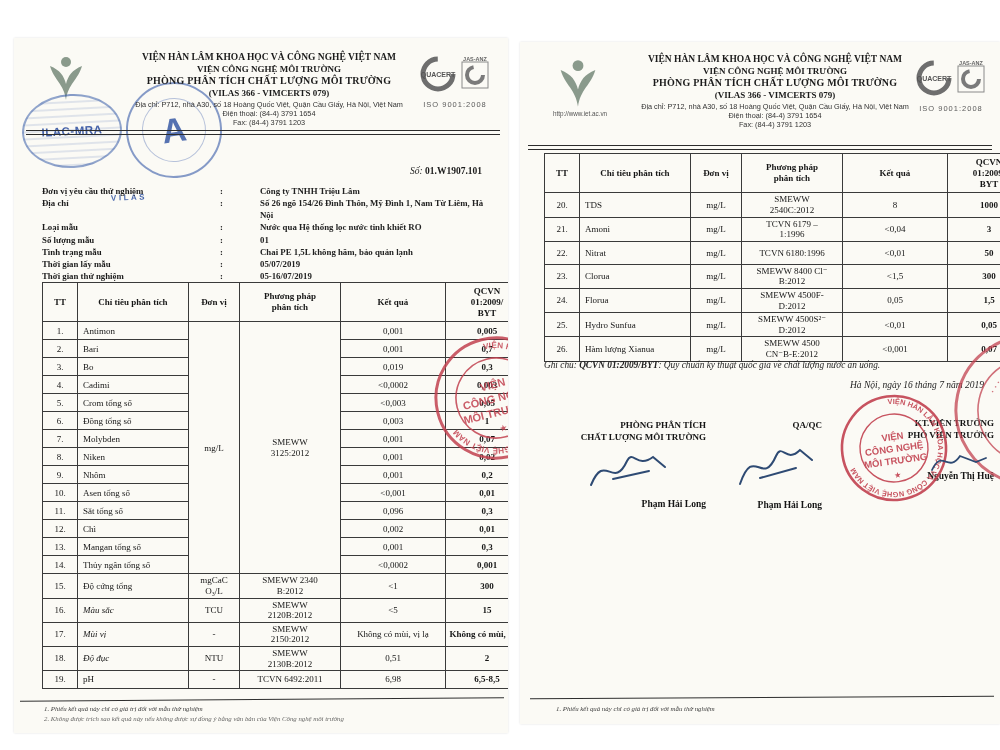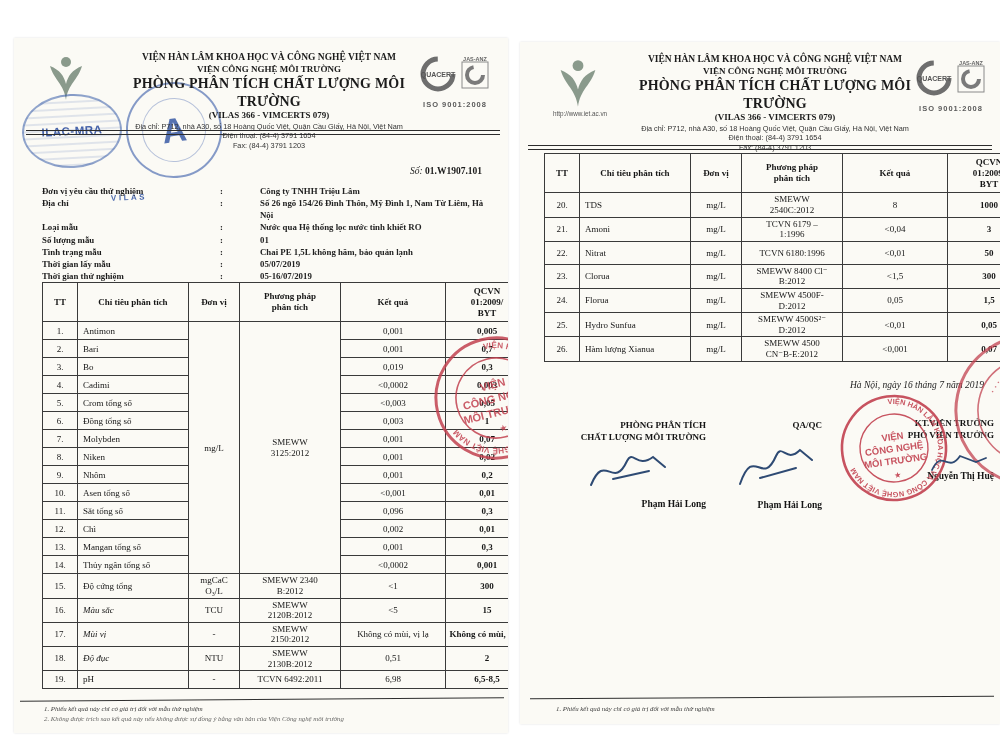--- a/index.html
+++ b/index.html
@@ -9,37 +9,37 @@
   .pg-l{left:14px;top:38px;width:494px;height:695px;}
   .pg-r{left:520px;top:42px;width:480px;height:682px;}
   .sans{font-family:"Liberation Sans","DejaVu Sans",sans-serif;}
 
   
   .hdr-center{position:absolute;text-align:center;line-height:1.25;}
   .pg-l .hdr-center{left:100px;top:14px;width:310px;}
   .pg-r .hdr-center{left:105px;top:12px;width:300px;}
   .h-l1{font-size:9.5px;font-weight:bold;}
   .h-l2{font-size:9px;font-weight:bold;}
-  .h-l3{font-size:14px;font-weight:bold;letter-spacing:.2px;}
+  .h-l3{font-size:10px;font-weight:bold;letter-spacing:.2px;}
   .h-l4{font-size:9px;font-weight:bold;}
   .h-addr{font-size:7.3px;color:#333;margin-top:1px;text-align:center;}
   .h-tel{font-size:7.3px;color:#333;display:flex;padding:0 12px;flex-direction:column;}
   .rule{position:absolute;height:3px;border-top:1.6px solid #2c2c2c;border-bottom:1px solid #2c2c2c;}
   .pg-l .rule{left:12px;right:8px;top:92px;}
   .pg-r .rule{left:8px;right:8px;top:103px;}
 
   
   .treelogo{position:absolute;}
   .pg-l .treelogo{left:30px;top:16px;}
   .pg-r .treelogo{left:34px;top:15px;}
   .website{position:absolute;left:12px;top:68px;width:96px;text-align:center;font-size:6.3px;color:#555;}
   .quacert{position:absolute;width:82px;text-align:center;}
   .pg-l .quacert{right:12px;top:16px;}
   .pg-r .quacert{right:8px;top:16px;}
-  .iso{font-size:7.5px;font-weight:bold;color:#5a5a5a;letter-spacing:1px;margin-top:2px;
+  .iso{font-size:7.5px;font-weight:normal;color:#5a5a5a;letter-spacing:1px;margin-top:2px;
     font-family:"Liberation Sans",sans-serif;}
   .ilac{position:absolute;left:8px;top:56px;width:96px;height:70px;border:2px solid rgba(58,95,170,.55);
     border-radius:50%;display:flex;align-items:center;justify-content:center;
     background:repeating-linear-gradient(0deg,rgba(58,95,170,.14) 0 2px,transparent 2px 7px);
     color:rgba(38,72,155,.85);font-weight:bold;font-size:11.5px;letter-spacing:.5px;
     font-family:"Liberation Sans",sans-serif;transform:rotate(-3deg);}
   .boa{position:absolute;left:112px;top:44px;width:92px;height:92px;border:2.2px solid rgba(55,90,168,.6);
     border-radius:50%;transform:rotate(-8deg);}
   .boa-in{position:absolute;left:14px;top:14px;right:14px;bottom:14px;border:1px solid rgba(55,90,168,.35);
     border-radius:50%;display:flex;align-items:center;justify-content:center;
@@ -477,20 +477,23 @@
             <td class="c1 nm">Hàm lượng Xianua</td>
             <td class="c2 un">mg/L</td>
             <td class="c3 me">SMEWW 4500
 CN⁻B-E:2012</td>
             <td class="c4 rs">&lt;0,001</td>
             <td class="c5 lm">0,07</td>
           </tr>
         </tbody>
       </table>
 
+    <div class="ghichu">
+      <span>Ghi chú: </span><b>QCVN 01:2009/BYT</b><span>: Quy chuẩn kỹ thuật quốc gia về chất lượng nước ăn uống.</span>
+    </div>
 
     <div class="date-line">Hà Nội, ngày 16 tháng 7 năm 2019</div>
 
     <div class="sig sig1">
       <div class="sig-t">PHÒNG PHÂN TÍCH</div>
       <div class="sig-t">CHẤT LƯỢNG MÔI TRƯỜNG</div>
       <svg width="86" height="50" viewBox="0 0 86 50">
         <path d="M8 40 C 22 6, 30 46, 44 16 C 50 4, 54 24, 70 12 L 82 22 M 30 34 L 66 26" fill="none" stroke="#2e4a73" stroke-width="2" stroke-linecap="round"></path>
       </svg>
       <div class="sig-n">Phạm Hải Long</div>

